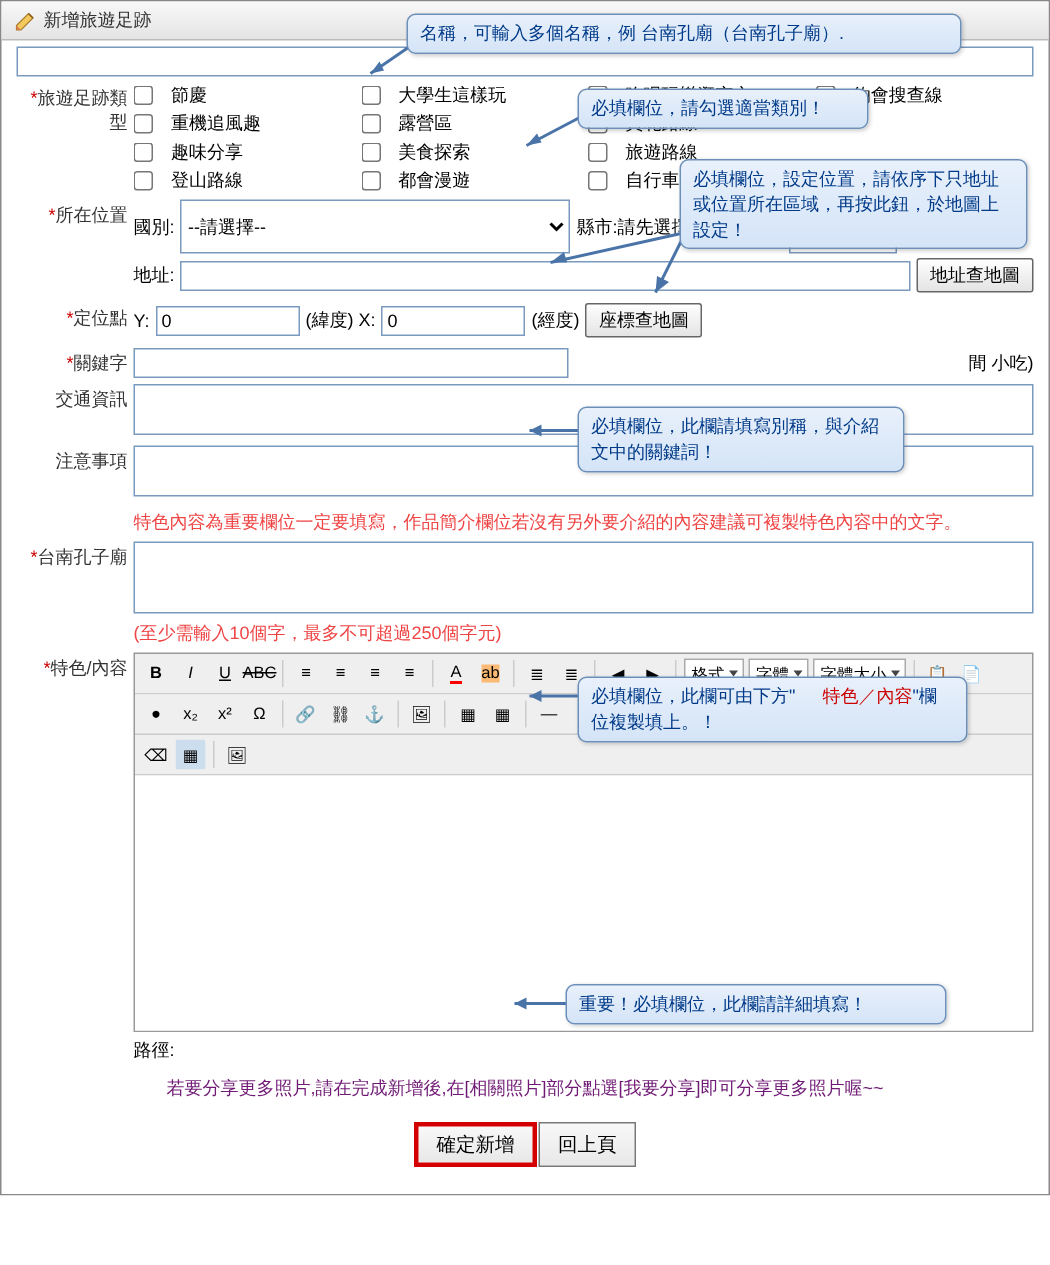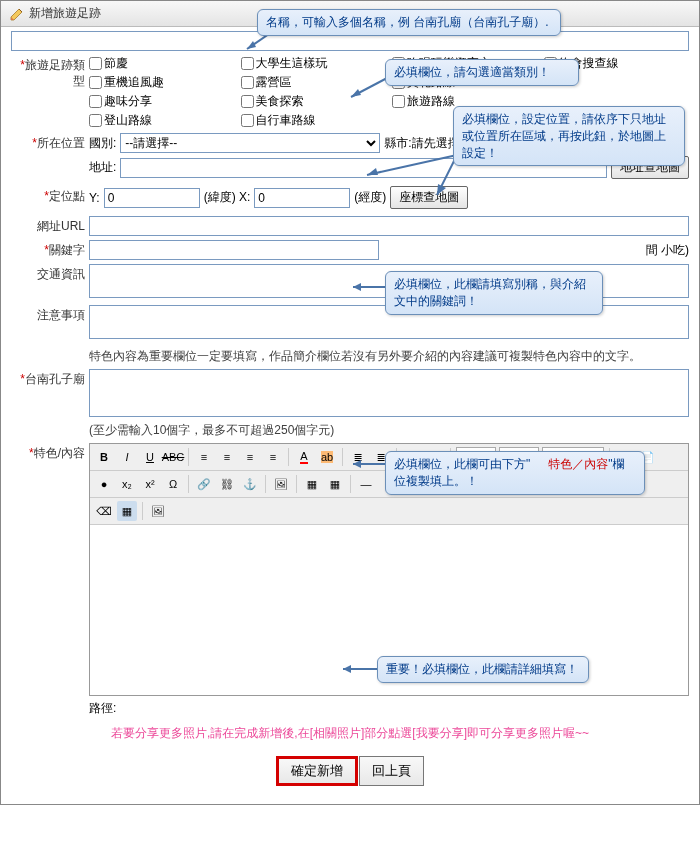--- a/index.html
+++ b/index.html
@@ -46,51 +46,51 @@
     border: 1px solid #7a9ac0;
     height: 20px;
     padding: 1px 3px;
     font-size: 12px;
     background: #fff;
   }
   .text-input.full { width: 100%; }
   .text-input.mid { width: 96px; }
   .select {
     border: 1px solid #7a9ac0;
-    height: 20px;
+    height: 36px;
     font-size: 12px;
     background: #fff;
   }
   .checkbox-grid {
     display: grid;
     grid-template-columns: repeat(4, 1fr);
     gap: 2px 6px;
   }
-  .cb { display: flex; align-items: center; gap: 2px; }
+  .cb { display: flex; align-items: center; gap: 12px; }
   .cb input { margin: 0; }
   .cb span { font-size: 12px; }
   .loc-line { display: flex; align-items: center; gap: 4px; margin-bottom: 3px; flex-wrap: wrap; }
   .btn {
     border: 1px solid #666;
     background: linear-gradient(#fefefe, #e4e4e4);
     padding: 2px 8px;
     font-size: 12px;
     cursor: pointer;
     border-radius: 2px;
   }
   textarea.ta {
     width: 100%;
     border: 1px solid #7a9ac0;
     font-size: 12px;
     padding: 2px 3px;
     resize: none;
     font-family: inherit;
   }
-  .hint { font-size: 12px; color: #404040; margin-top: 2px; }
-  .hint-center { text-align: center; font-size: 12px; color: #ec4899; margin: 6px 0; }
+  .hint { font-size: 12px; color: #ef4444; margin-top: 2px; }
+  .hint-center { text-align: center; font-size: 12px; color: #701a75; margin: 6px 0; }
   .editor {
     border: 1px solid #999;
     width: 100%;
   }
   .toolbar {
     background: #efefef;
     border-bottom: 1px solid #ccc;
     padding: 3px 4px;
     display: flex;
     flex-wrap: wrap;
@@ -237,20 +237,24 @@
               <span>美食探索</span>
             </label>
           <label class="cb">
               <input type="checkbox" style="">
               <span>旅遊路線</span>
             </label>
           <span></span>
           <label class="cb">
               <input type="checkbox" style="">
               <span>登山路線</span>
+            </label>
+          <label class="cb">
+              <input type="checkbox" style="">
+              <span>都會漫遊</span>
             </label>
           <label class="cb">
               <input type="checkbox" style="">
               <span>自行車路線</span>
             </label>
           <span></span>
         </div>
       </div>
     </div>
 
@@ -282,24 +286,20 @@
       <div class="field loc-line">
         <span>Y:</span>
         <input class="text-input mid" value="0" style="">
         <span>(緯度) X:</span>
         <input class="text-input mid" value="0" style="">
         <span>(經度)</span>
         <button class="btn">座標查地圖</button>
       </div>
     </div>
 
-    <div class="row">
-      <div class="label"><span>網址URL</span></div>
-      <div class="field"><input class="text-input full" style=""></div>
-    </div>
 
     <div class="row">
       <div class="label"><span class="req">*</span><span>關鍵字</span></div>
       <div class="field" style="display:flex;align-items:center;gap:4px">
         <input class="text-input" style="width: 290px;">
         <span style="visibility:hidden;flex:1"></span>
         <span>間 小吃)</span>
       </div>
     </div>
 
@@ -409,21 +409,21 @@
 
     <div class="hint-center">若要分享更多照片,請在完成新增後,在[相關照片]部分點選[我要分享]即可分享更多照片喔~~</div>
 
     <div class="bottom-btns">
       <button class="btn-primary">確定新增</button>
       <button class="btn-normal">回上頁</button>
     </div>
 
   </div>
 
-  <div class="callout" style="top:8px;left:256px;width:304px">名稱，可輸入多個名稱，例 台南孔廟（台南孔子廟）.</div>
+  <div class="callout" style="top:8px;left:270px;width:370px">名稱，可輸入多個名稱，例 台南孔廟（台南孔子廟）.</div>
   <svg class="arrow" style="top:24px;left:240px" width="40" height="30">
       <line x1="38" y1="2" x2="6" y2="24"></line>
       <polygon points="6,24 12,16 15,22"></polygon>
     </svg>
 
   <div class="callout" style="top:58px;left:384px;width:194px">必填欄位，請勾選適當類別！</div>
   <svg class="arrow" style="top:72px;left:344px" width="46" height="30">
       <line x1="44" y1="4" x2="6" y2="24"></line>
       <polygon points="6,24 13,16 16,22"></polygon>
     </svg>
@@ -443,19 +443,19 @@
     </svg>
 
   <div class="callout" style="top:450px;left:384px;width:260px">
     <span>必填欄位，此欄可由下方"</span><span class="red-txt">特色／內容</span><span>"欄位複製填上。！</span>
   </div>
   <svg class="arrow" style="top:453px;left:346px" width="46" height="22">
       <line x1="44" y1="10" x2="6" y2="10"></line>
       <polygon points="6,10 14,6 14,14"></polygon>
     </svg>
 
-  <div class="callout" style="top:655px;left:376px;width:212px">重要！必填欄位，此欄請詳細填寫！</div>
+  <div class="callout" style="top:655px;left:376px;width:254px">重要！必填欄位，此欄請詳細填寫！</div>
   <svg class="arrow" style="top:658px;left:336px" width="46" height="22">
       <line x1="44" y1="10" x2="6" y2="10"></line>
       <polygon points="6,10 14,6 14,14"></polygon>
     </svg>
 
 </div>
 
 </body></html>

